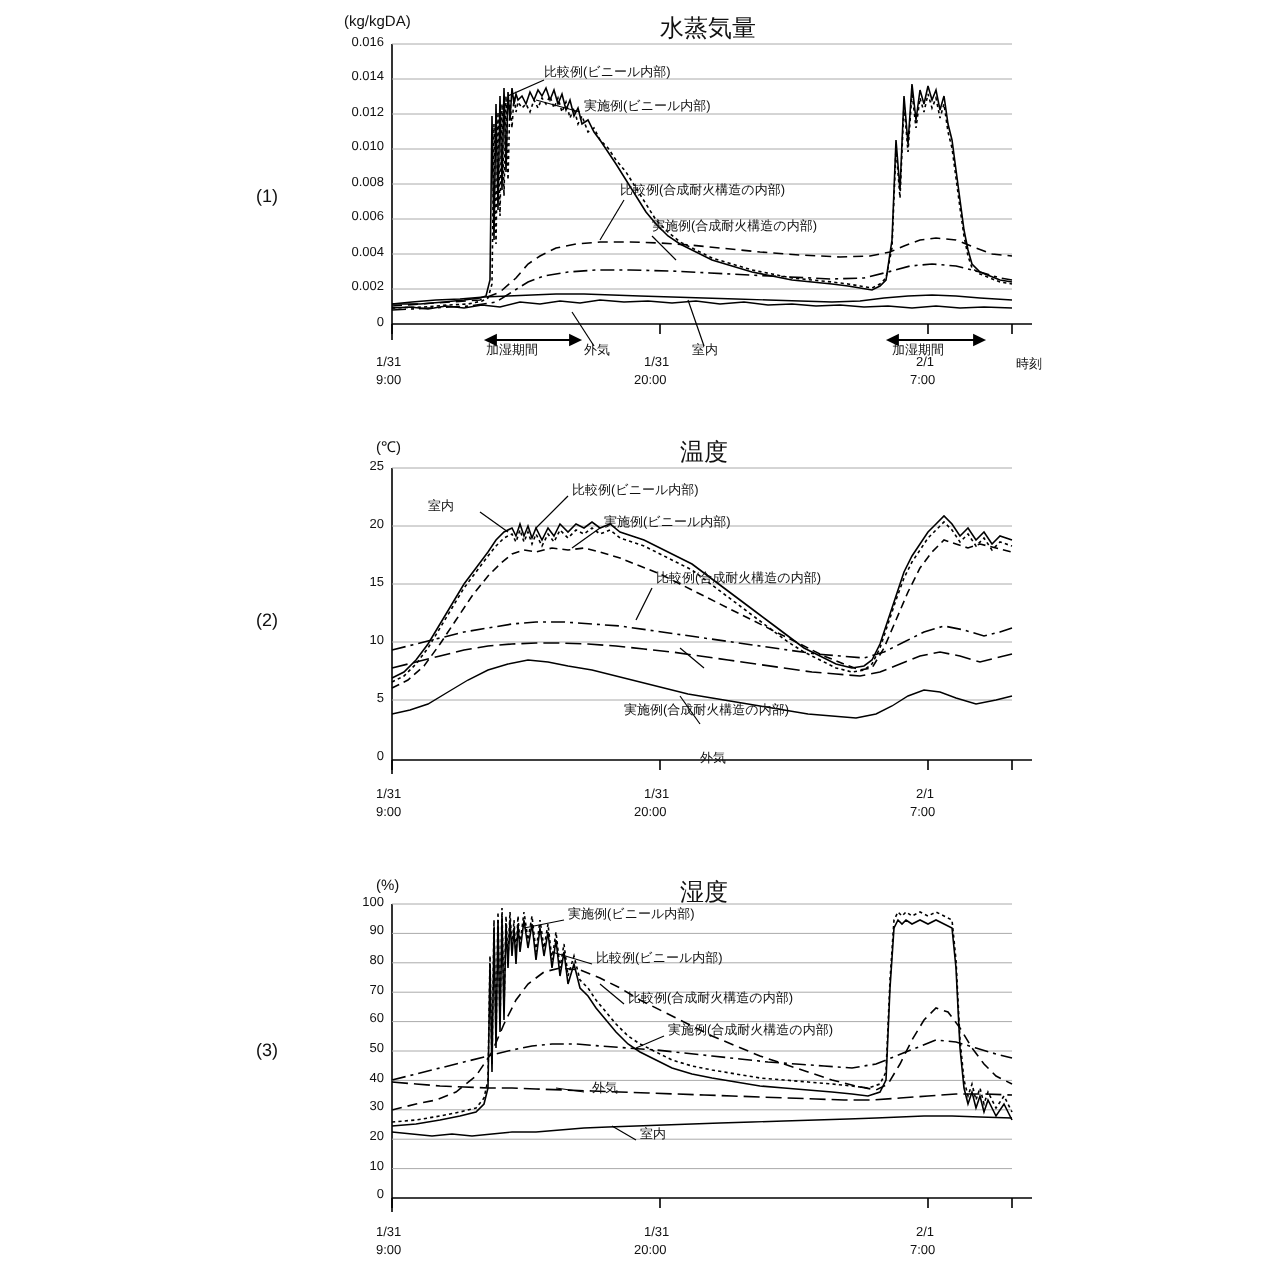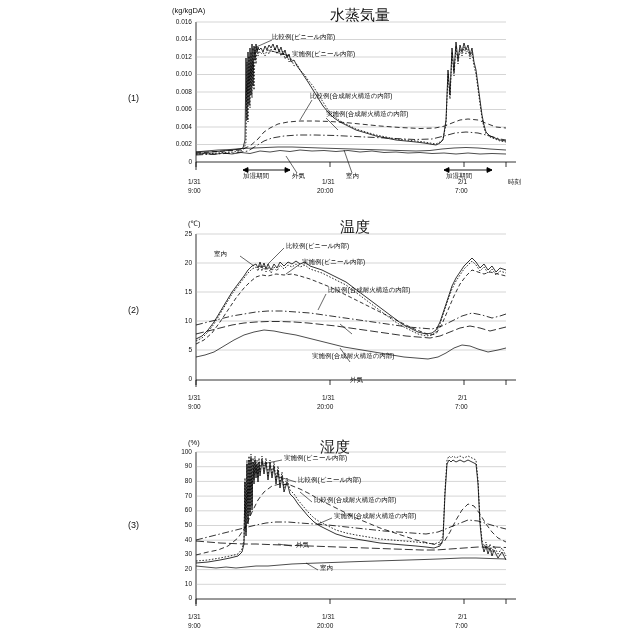--- a/index.html
+++ b/index.html
@@ -9,21 +9,21 @@
     color:#111;
     position:relative;
     overflow:hidden;
   }
   .page{position:absolute;inset:0;}
   .fig{position:absolute;}
   .fig-label{
     position:absolute;font-size:9px;color:#111;
   }
   .unit{position:absolute;font-size:7.5px;color:#111;white-space:nowrap;}
-  .title{position:absolute;font-size:15px;color:#111;white-space:nowrap;}
+  .title{position:absolute;font-size:12px;color:#111;white-space:nowrap;}
   .axislabel{position:absolute;font-size:6.5px;color:#111;white-space:nowrap;text-align:right;}
   .ticklabel{position:absolute;font-size:6.5px;color:#111;white-space:nowrap;}
   .ann{position:absolute;font-size:6.5px;color:#111;white-space:nowrap;line-height:1.15;}
   svg{display:block;}
 </style>
 </head>
 <body>
 
 <div class="page">
 
@@ -180,21 +180,21 @@
     <div class="ann" style="left:286px;top:30px;">比較例(ビニール内部)</div>
     <div class="ann" style="left:302px;top:46px;">実施例(ビニール内部)</div>
     <div class="ann" style="left:328px;top:74px;">比較例(合成耐火構造の内部)</div>
     <div class="ann" style="left:312px;top:140px;">実施例(合成耐火構造の内部)</div>
     <div class="ann" style="left:350px;top:164px;">外気</div>
   </div>
 
   <div class="fig" style="left:0;top:424px;width:640px;height:216px;">
     <div class="fig-label" style="left:128px;top:96px;">(3)</div>
     <div class="unit" style="left:188px;top:14px;">(%)</div>
-    <div class="title" style="left:320px;top:14px;text-align:center;">湿度</div>
+    <div class="title" style="left:340px;top:14px;text-align:center;">湿度</div>
 
     <svg width="640" height="216">
       <g stroke="#000" fill="none" stroke-width="0.8">
         <line x1="196" y1="28" x2="196" y2="182"></line>
         <line x1="196" y1="175" x2="516" y2="175"></line>
       </g>
       <g stroke="#aaa" stroke-width="0.5">
         <line x1="196" y1="28" x2="506" y2="28"></line>
         <line x1="196" y1="42.7" x2="506" y2="42.7"></line>
         <line x1="196" y1="57.4" x2="506" y2="57.4"></line>

